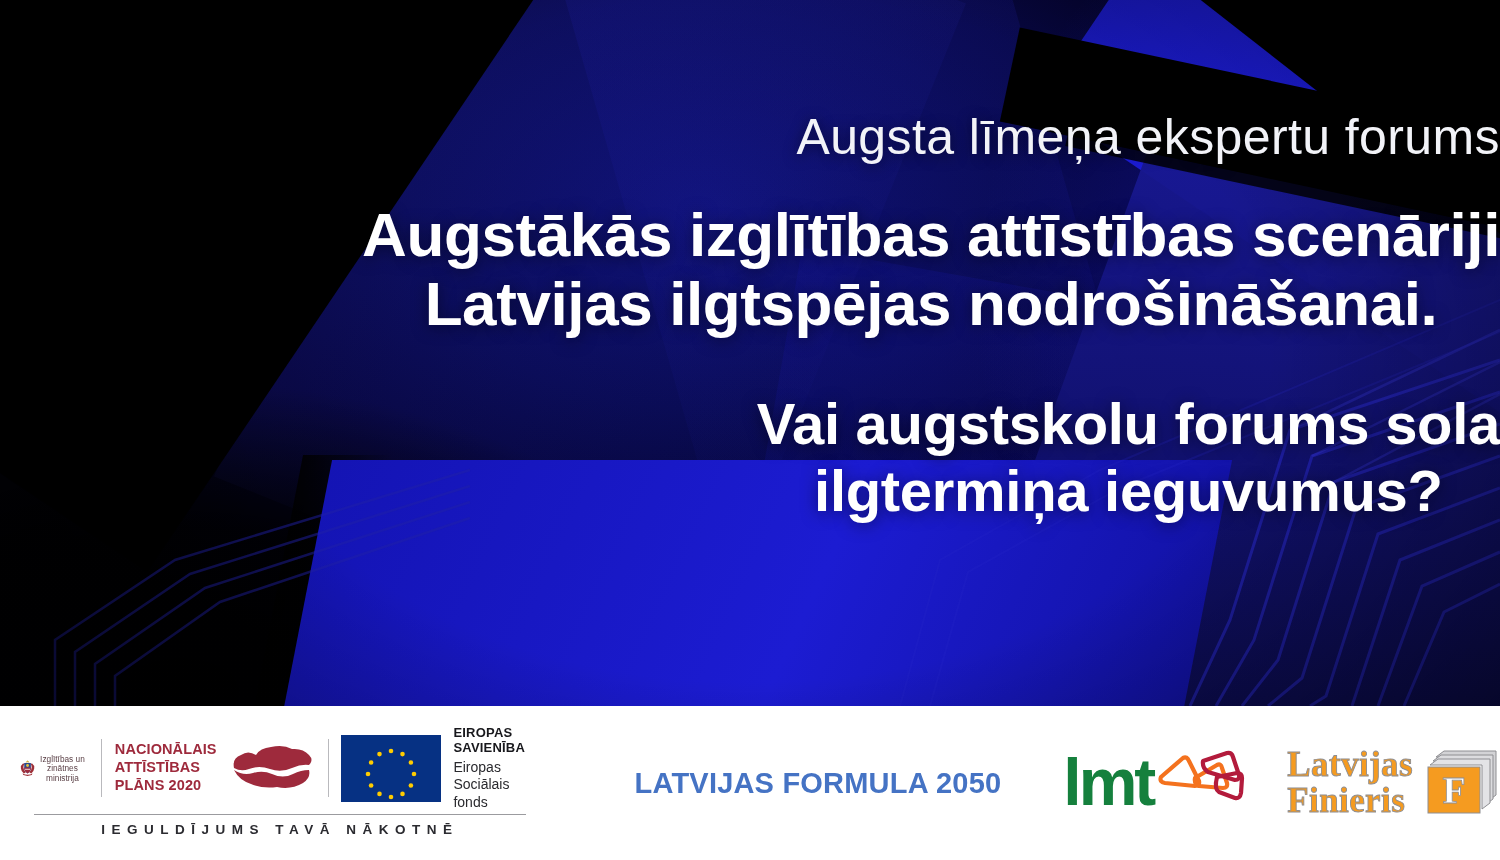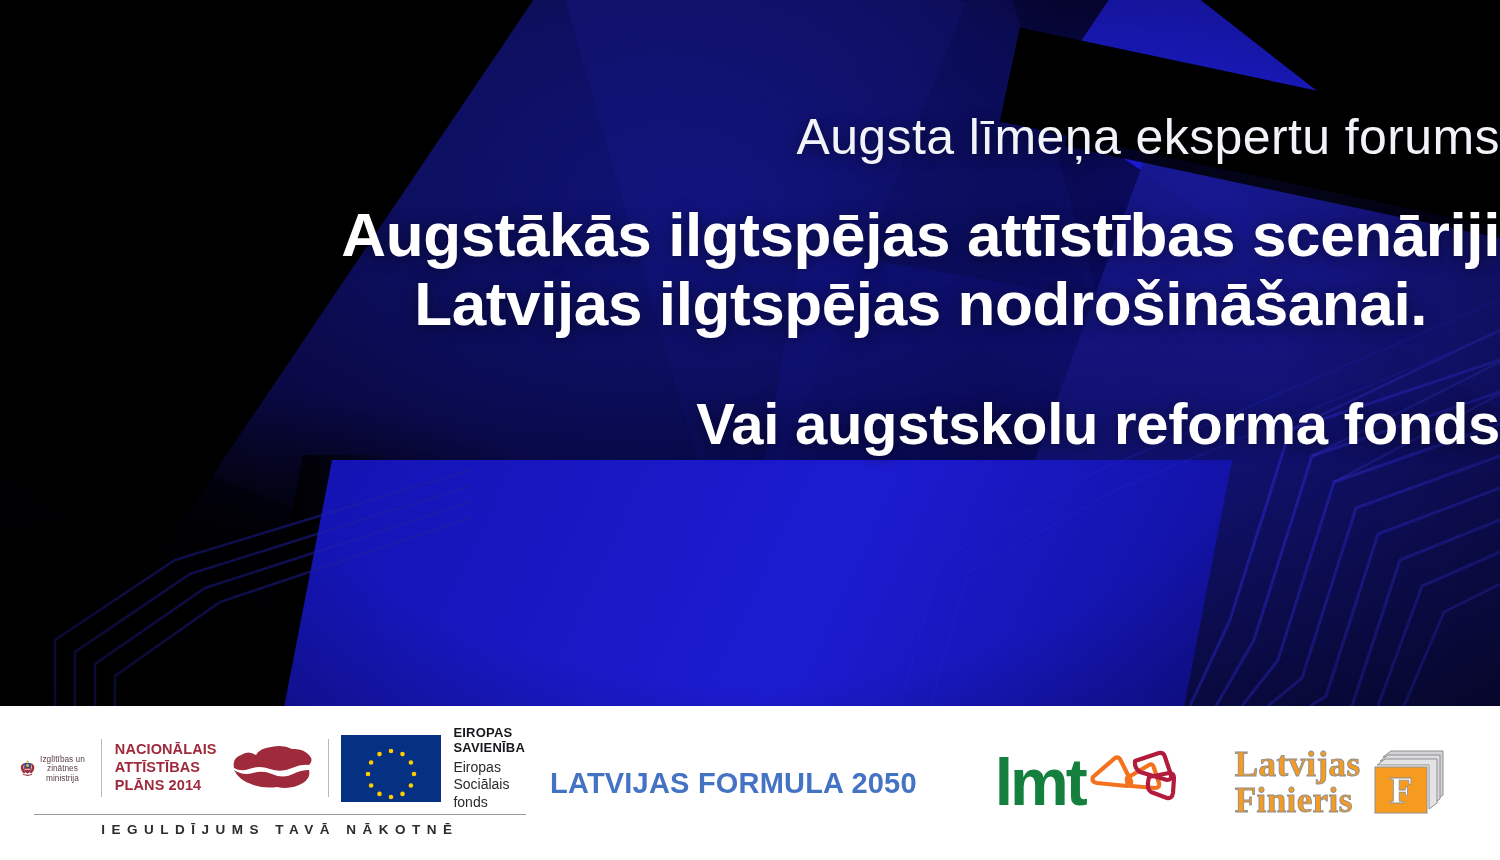--- a/index.html
+++ b/index.html
@@ -221,22 +221,22 @@
     font-weight:bold;
     letter-spacing:6.5px;
     color:#2b2b30;
   }
 
   .footer-right{
     flex:1;
     height:121px;
     display:flex;
     align-items:center;
-    justify-content:flex-start;
-    gap:16px;
+    justify-content:flex-end;
+    gap:0;
   }
   .lf2050{
     font-size:29px;
     font-weight:bold;
     color:#4573c4;
     letter-spacing:.2px;
     margin-left:10px;
   }
   .lmt-logo{display:flex;align-items:center;margin-left:62px;}
   .lmt-word{
@@ -310,26 +310,27 @@
         <path d="M930 706 L968 572 L1120 488 L1500 332"></path>
       </g>
     </svg>
 
     <div class="bg-layer bg-vignette"></div>
 
     <div class="text-wrap">
       <div class="kicker">Augsta līmeņa ekspertu forums</div>
 
       <div class="headline">
-        <span class="hl-line">Augstākās ilgtspējas attīstības scenāriji</span>
+        <span class="hl-line">Augstākās izglītības attīstības scenāriji</span>
         <span class="hl-line">Latvijas ilgtspējas nodrošināšanai.</span>
       </div>
 
       <div class="question">
-        <span class="q-line">Vai augstskolu reforma fonds</span>
+        <span class="q-line">Vai augstskolu forums sola</span>
+        <span class="q-line">ilgtermiņa ieguvumus?</span>
       </div>
     </div>
   </div>
 
   <div class="footer">
 
     <div class="footer-left">
       <div class="esf-row">
 
         <div class="coat">
@@ -346,21 +347,21 @@
               <path d="M11 34 q12 6 24 0 l-2 4 q-10 4 -20 0 Z" fill="#9e3038"></path>
             </g>
           </svg>
           <div class="coat-mini">Izglītības un zinātnes ministrija</div>
         </div>
 
         <div class="vrule"></div>
 
         <div class="nap-text">NACIONĀLAIS
 ATTĪSTĪBAS
-PLĀNS 2014</div>
+PLĀNS 2020</div>
 
         <div class="lv-map">
           <svg width="86" height="52" viewBox="0 0 86 52">
             <path d="M5 28 Q3 18 12 15 Q19 10 27 15 Q31 8 42 7 Q54 4 63 9 Q74 8 80 15 Q85 20 80 25
                      Q72 24 63 28 Q52 33 41 29 Q30 25 20 29 Q12 32 5 28 Z" fill="#9e2a3c"></path>
             <path d="M5 30 Q14 36 24 33 Q34 30 43 34 Q54 39 64 34 Q72 30 80 30
                      Q82 38 74 43 Q62 50 48 47 Q34 49 22 44 Q10 40 5 30 Z" fill="#9e2a3c"></path>
           </svg>
         </div>
 

